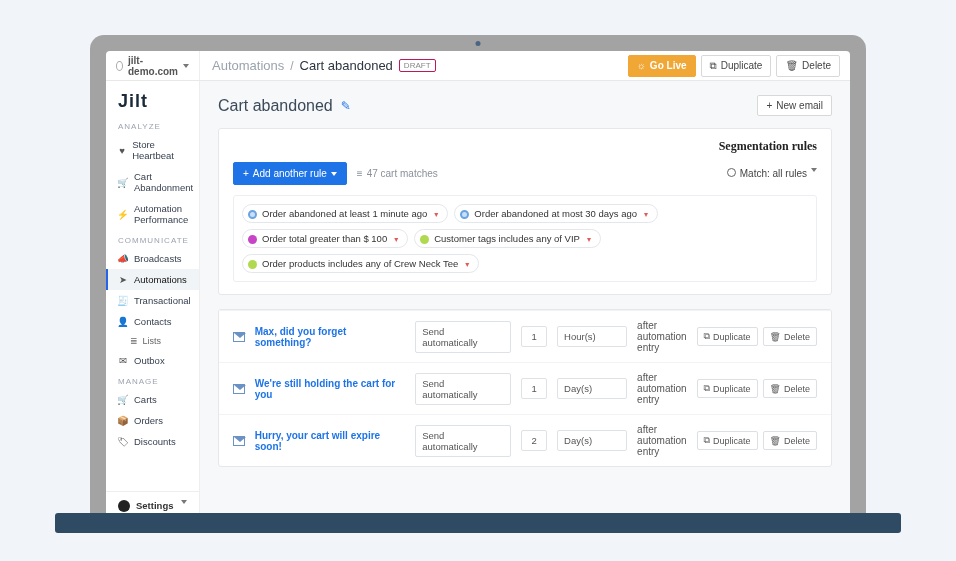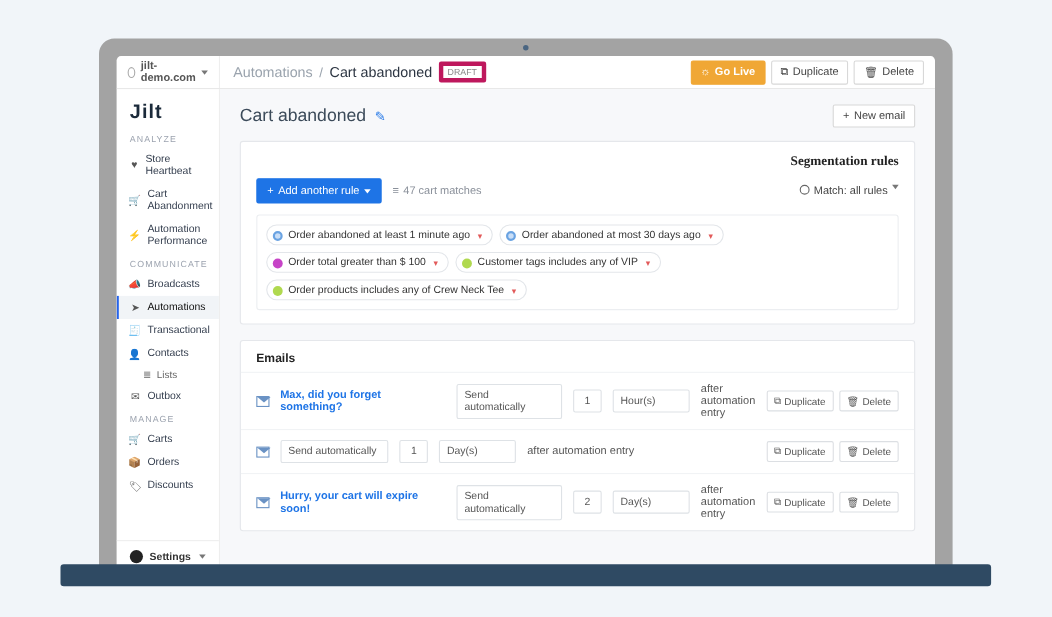--- a/index.html
+++ b/index.html
@@ -81,21 +81,21 @@
     align-items: center;
     padding: 0 12px;
     gap: 6px;
   }
   .breadcrumb-row .bc1 { color: #9aa3ad; font-size: 13px; }
   .breadcrumb-row .sep { color: #9aa3ad; }
   .breadcrumb-row .bc2 { color: #2c3542; font-size: 13px; font-weight: 500; }
   .draft-badge {
     font-size: 8px;
     color: #888;
-    border: 4px solid #be185d;
+    border: 1px solid #be185d;
     border-radius: 2px;
     padding: 1px 4px;
     text-transform: uppercase;
     text-align: center;
   }
   .topbar-actions {
     display: flex;
     gap: 5px;
     padding-right: 10px;
   }
@@ -166,21 +166,20 @@
     font-size: 9px;
     color: #666;
     display:flex; align-items:center; gap:5px;
     cursor:pointer;
   }
   .settings-row {
     margin-top: auto;
     border-top: 1px solid #eee;
     padding: 8px 12px;
     display: flex;
-    align-items: center;
     gap: 6px;
     cursor: pointer;
     font-weight:600;
   }
   .settings-row .av { width:12px;height:12px;border-radius:50%;background:#222;display:inline-block;}
   
   .content {
     flex: 1;
     background: #f7f8fa;
     overflow-y: auto;
@@ -454,21 +453,20 @@
             </span>
             <span class="rule-chip">
               <span class="dot green"></span>
               <span>Order products includes any of Crew Neck Tee</span>
               <span class="arr">▾</span>
             </span>
           </div>
         </div>
 
         <div class="card">
-          <div class="emails-header">Emails</div>
 
           <div class="email-row">
             <span class="env-ic"></span>
             <a class="email-subj">Max, did you forget something?</a>
             <div class="sel"><span>Send automatically</span></div>
             <div class="sel num">1</div>
             <div class="sel">Hour(s)</div>
             <span class="after-text">after automation entry</span>
             <div class="row-actions">
               <button class="sm-btn">
@@ -477,20 +475,21 @@
                 </button>
               <button class="sm-btn">
                   <span>🗑</span>
                   <span>Delete</span>
                 </button>
             </div>
           </div>
 
           <div class="email-row">
             <span class="env-ic"></span>
+            <a class="email-subj">We're still holding the cart for you</a>
             <div class="sel"><span>Send automatically</span></div>
             <div class="sel num">1</div>
             <div class="sel">Day(s)</div>
             <span class="after-text">after automation entry</span>
             <div class="row-actions">
               <button class="sm-btn">
                   <span>⧉</span>
                   <span>Duplicate</span>
                 </button>
               <button class="sm-btn">

